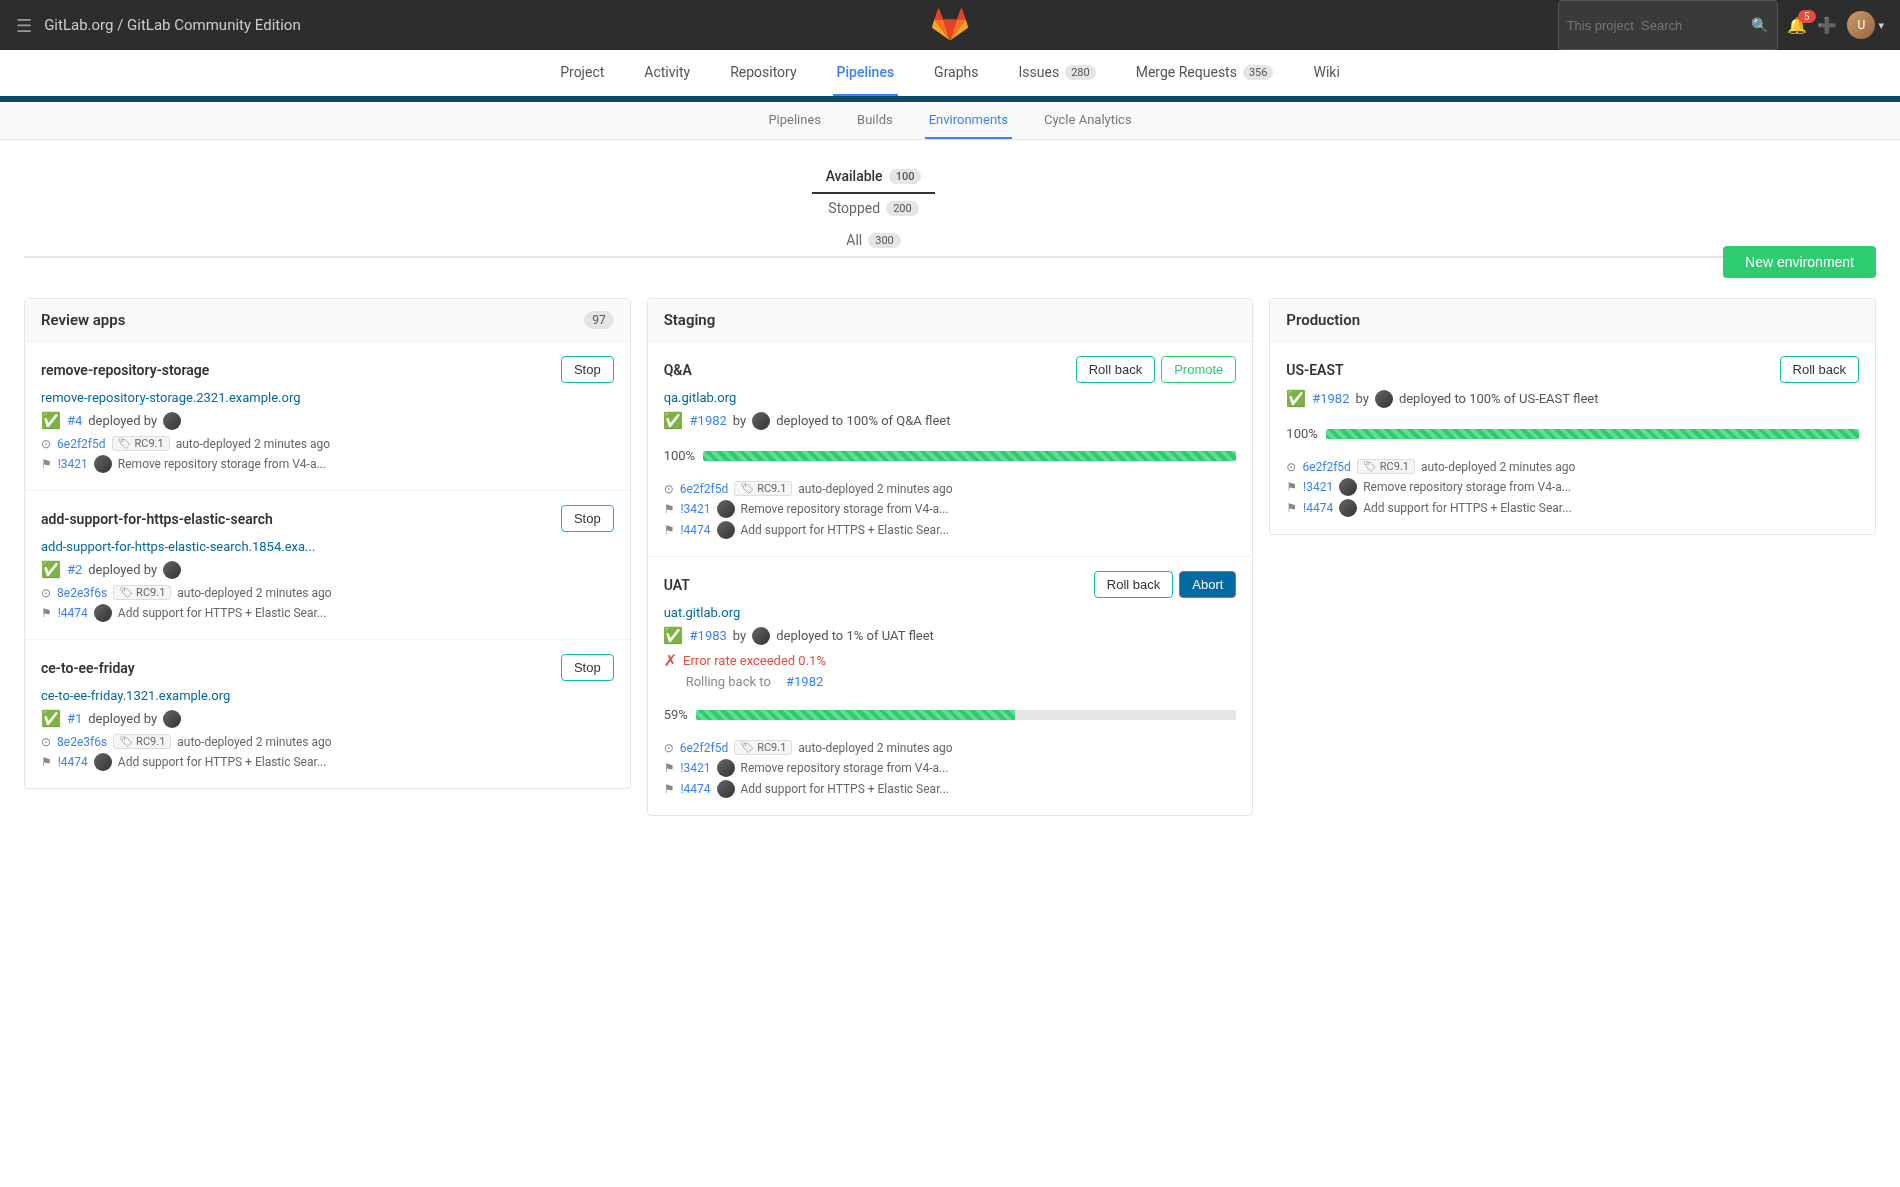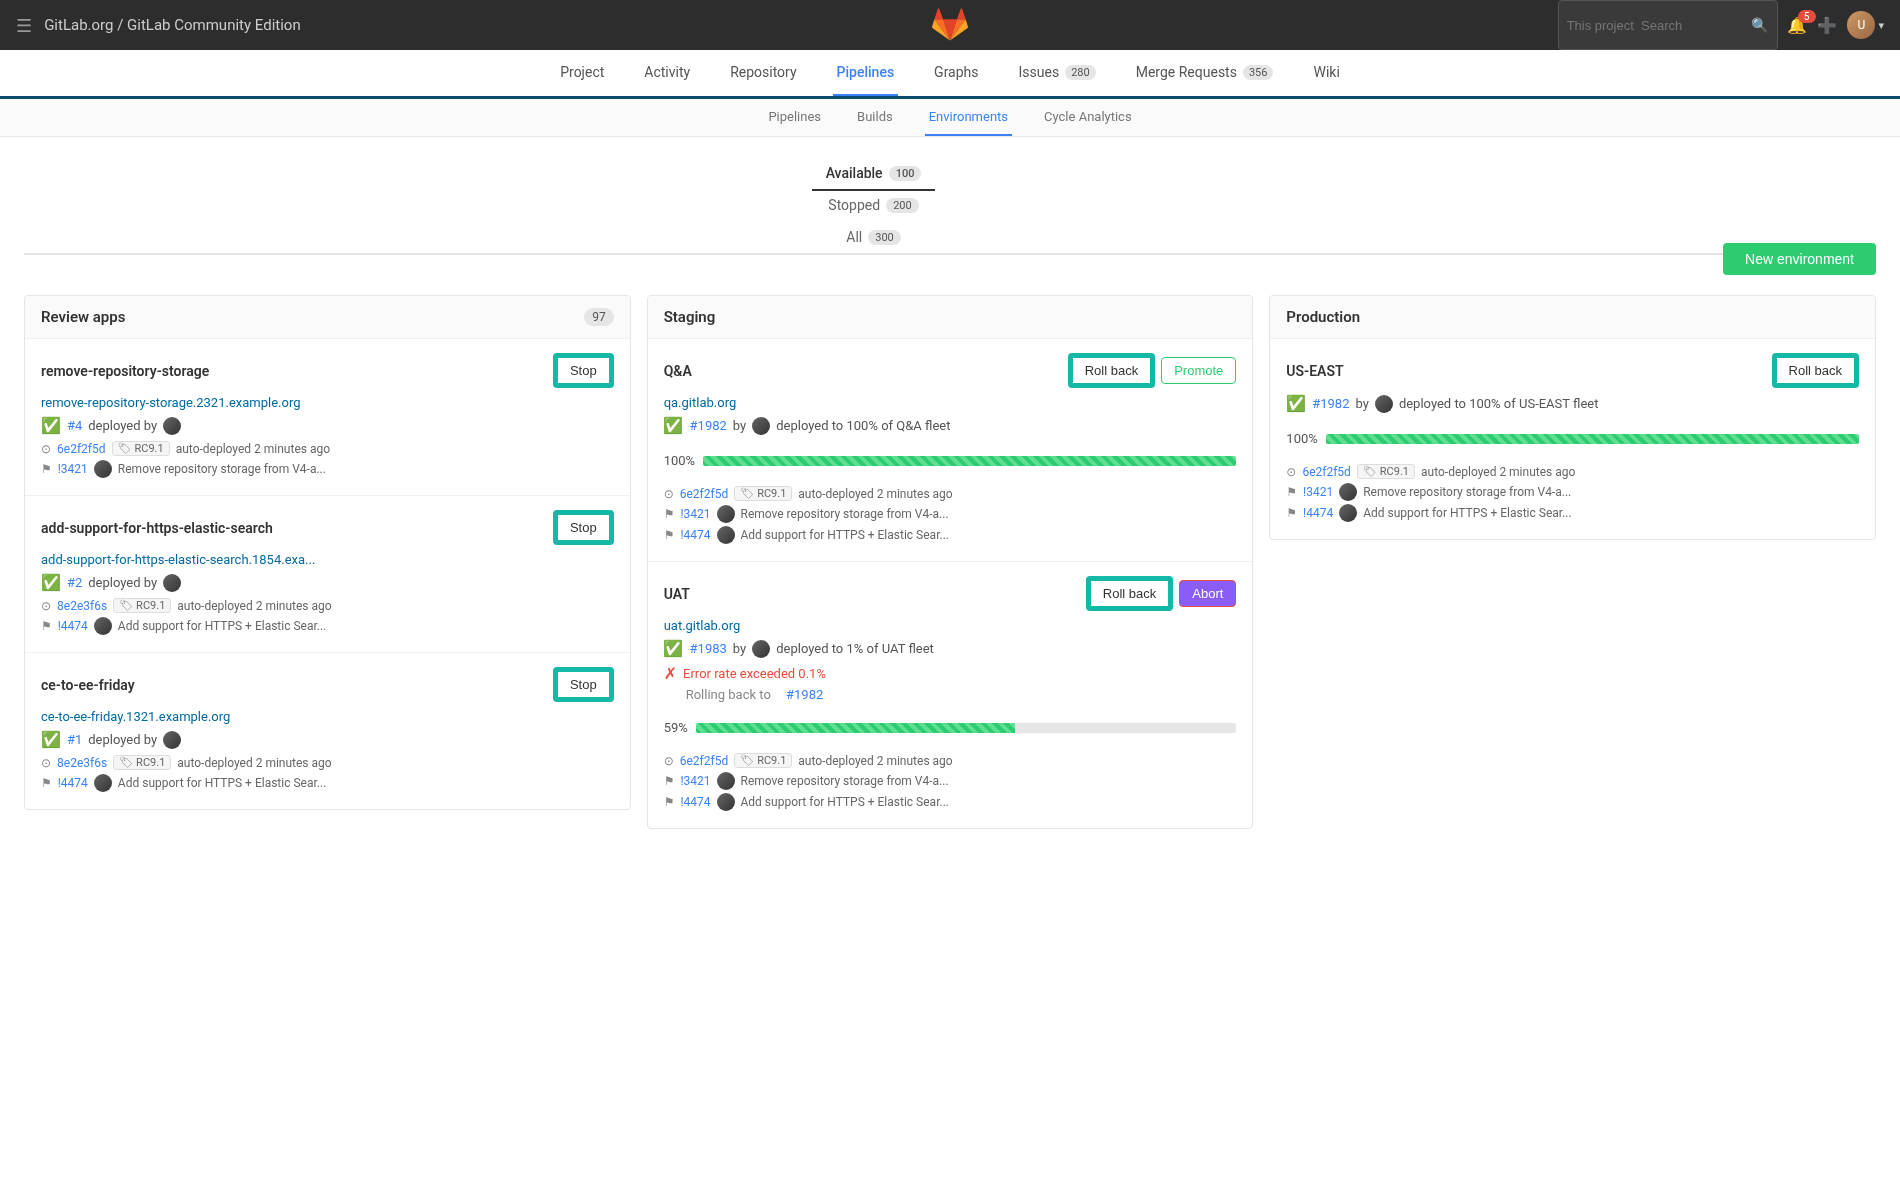--- a/index.html
+++ b/index.html
@@ -24,21 +24,21 @@
     .nav-icon-btn { color: #ccc; font-size: 16px; cursor: pointer; position: relative; display: flex; align-items: center; }
     .nav-badge {
       position: absolute; top: -6px; right: -8px; background: #e74c3c; color: white;
       border-radius: 10px; font-size: 10px; padding: 1px 5px; min-width: 18px; text-align: center;
     }
     .avatar { width: 28px; height: 28px; border-radius: 50%; background: #888; overflow: hidden; cursor: pointer; }
 
     
     .project-nav {
       display: flex; align-items: center; justify-content: center; gap: 32px;
-      border-bottom: 3px solid #0c4a6e; padding: 0; background: #fff;
+      border-bottom: 6px solid #0c4a6e; padding: 0; background: #fff;
     }
     .project-nav a {
       text-decoration: none; color: #555; font-size: 14px; padding: 14px 4px;
       border-bottom: 2px solid transparent; display: flex; align-items: center; gap: 6px;
     }
     .project-nav a.active { color: #3b82f6; border-bottom-color: #3b82f6; font-weight: 500; }
     .badge-count {
       background: #e5e5e5; color: #555; border-radius: 10px;
       font-size: 11px; padding: 1px 6px; min-width: 24px; text-align: center;
     }
@@ -121,23 +121,23 @@
     .commit-tag .tag-icon { color: #888; }
 
     .mr-row { display: flex; align-items: center; gap: 6px; font-size: 12px; color: #666; margin: 3px 0; }
     .mr-icon { color: #888; font-size: 12px; }
     .mr-link { color: #3b82f6; text-decoration: none; }
 
     .user-avatar { width: 18px; height: 18px; border-radius: 50%; background: #888; display: inline-block; vertical-align: middle; }
 
     
     .btn { border-radius: 4px; padding: 5px 12px; font-size: 13px; cursor: pointer; font-weight: 500; }
-    .btn-default { background: #fff; border: 5px solid #14b8a6; color: #333; }
+    .btn-default { background: #fff; border: 1px solid #14b8a6; color: #333; }
     .btn-outline-green { background: #fff; border: 1px solid #2ecc71; color: #2ecc71; }
-    .btn-red { background: #8b5cf6; border: 1px solid #e74c3c; color: #fff; }
+    .btn-red { background: #0369a1; border: 1px solid #e74c3c; color: #fff; }
 
     .btn-group { display: flex; gap: 6px; align-items: center; }
 
     .error-row { display: flex; align-items: center; gap: 6px; font-size: 13px; color: #e74c3c; margin: 4px 0; }
     .rolling-back-row { display: flex; align-items: center; gap: 6px; font-size: 13px; color: #888; margin: 4px 0; padding-left: 22px; }
     .rolling-back-row a { color: #3b82f6; text-decoration: none; }
   </style>
 </head>
 <body>
 

